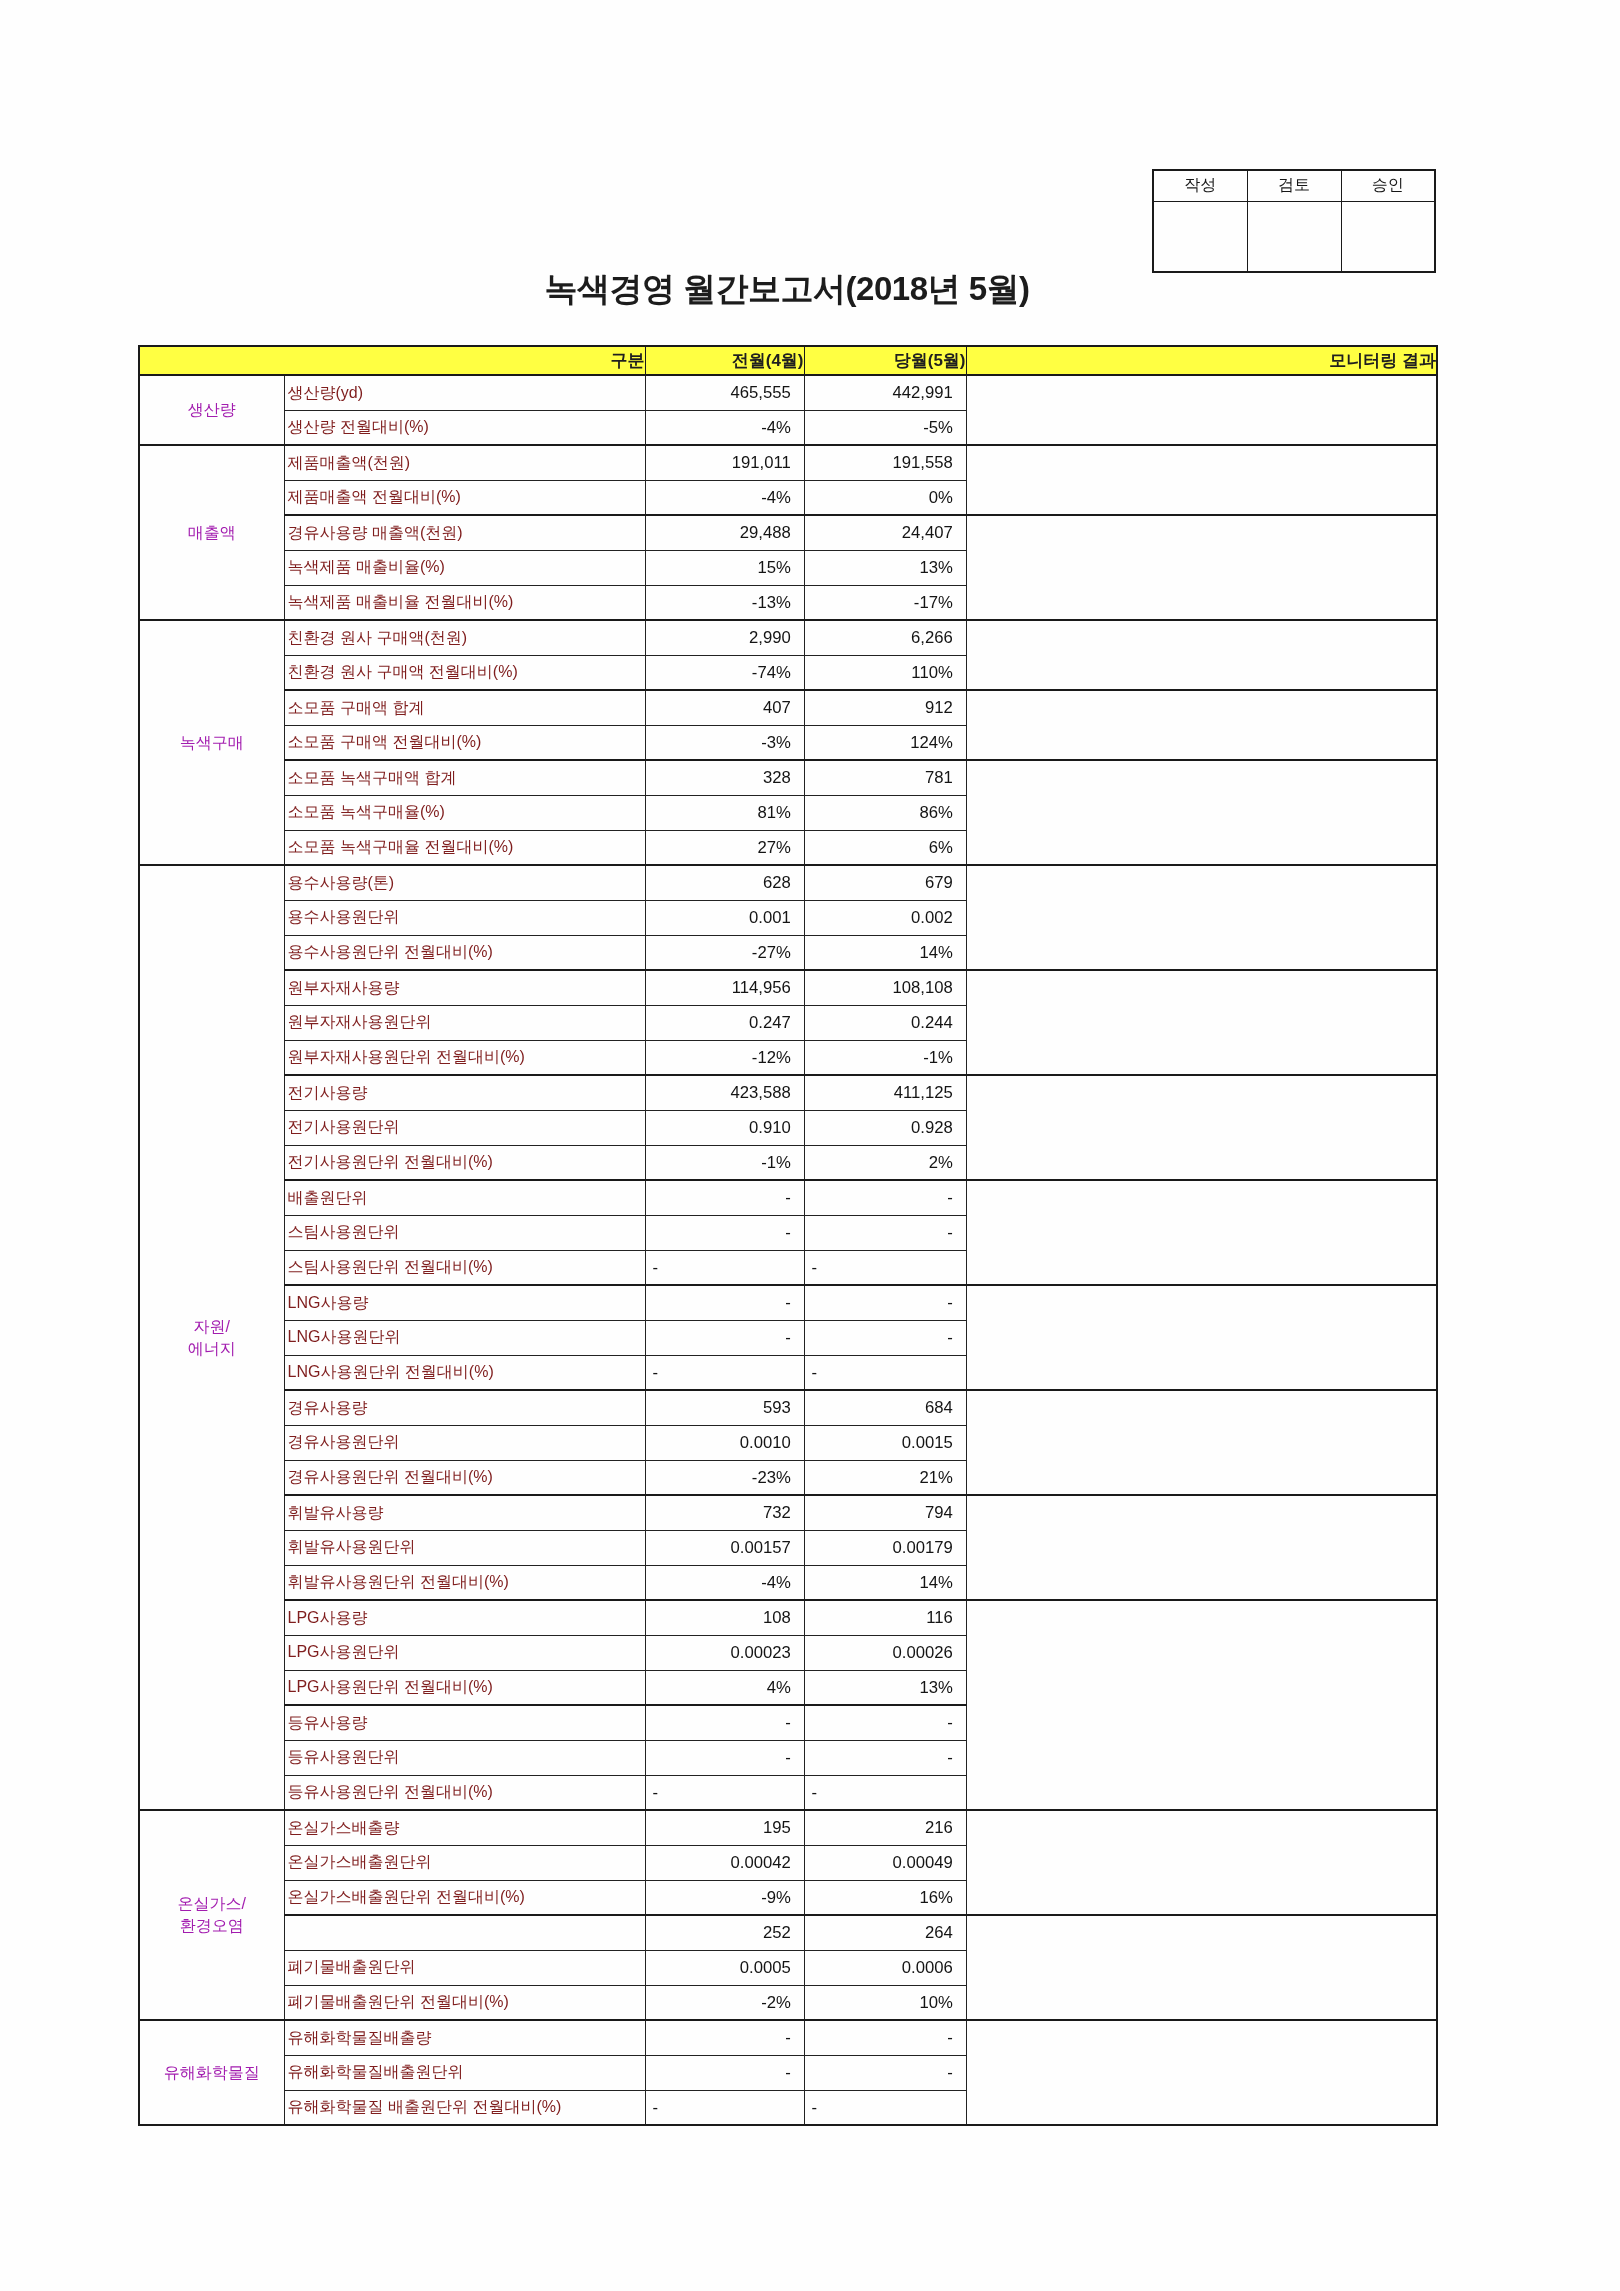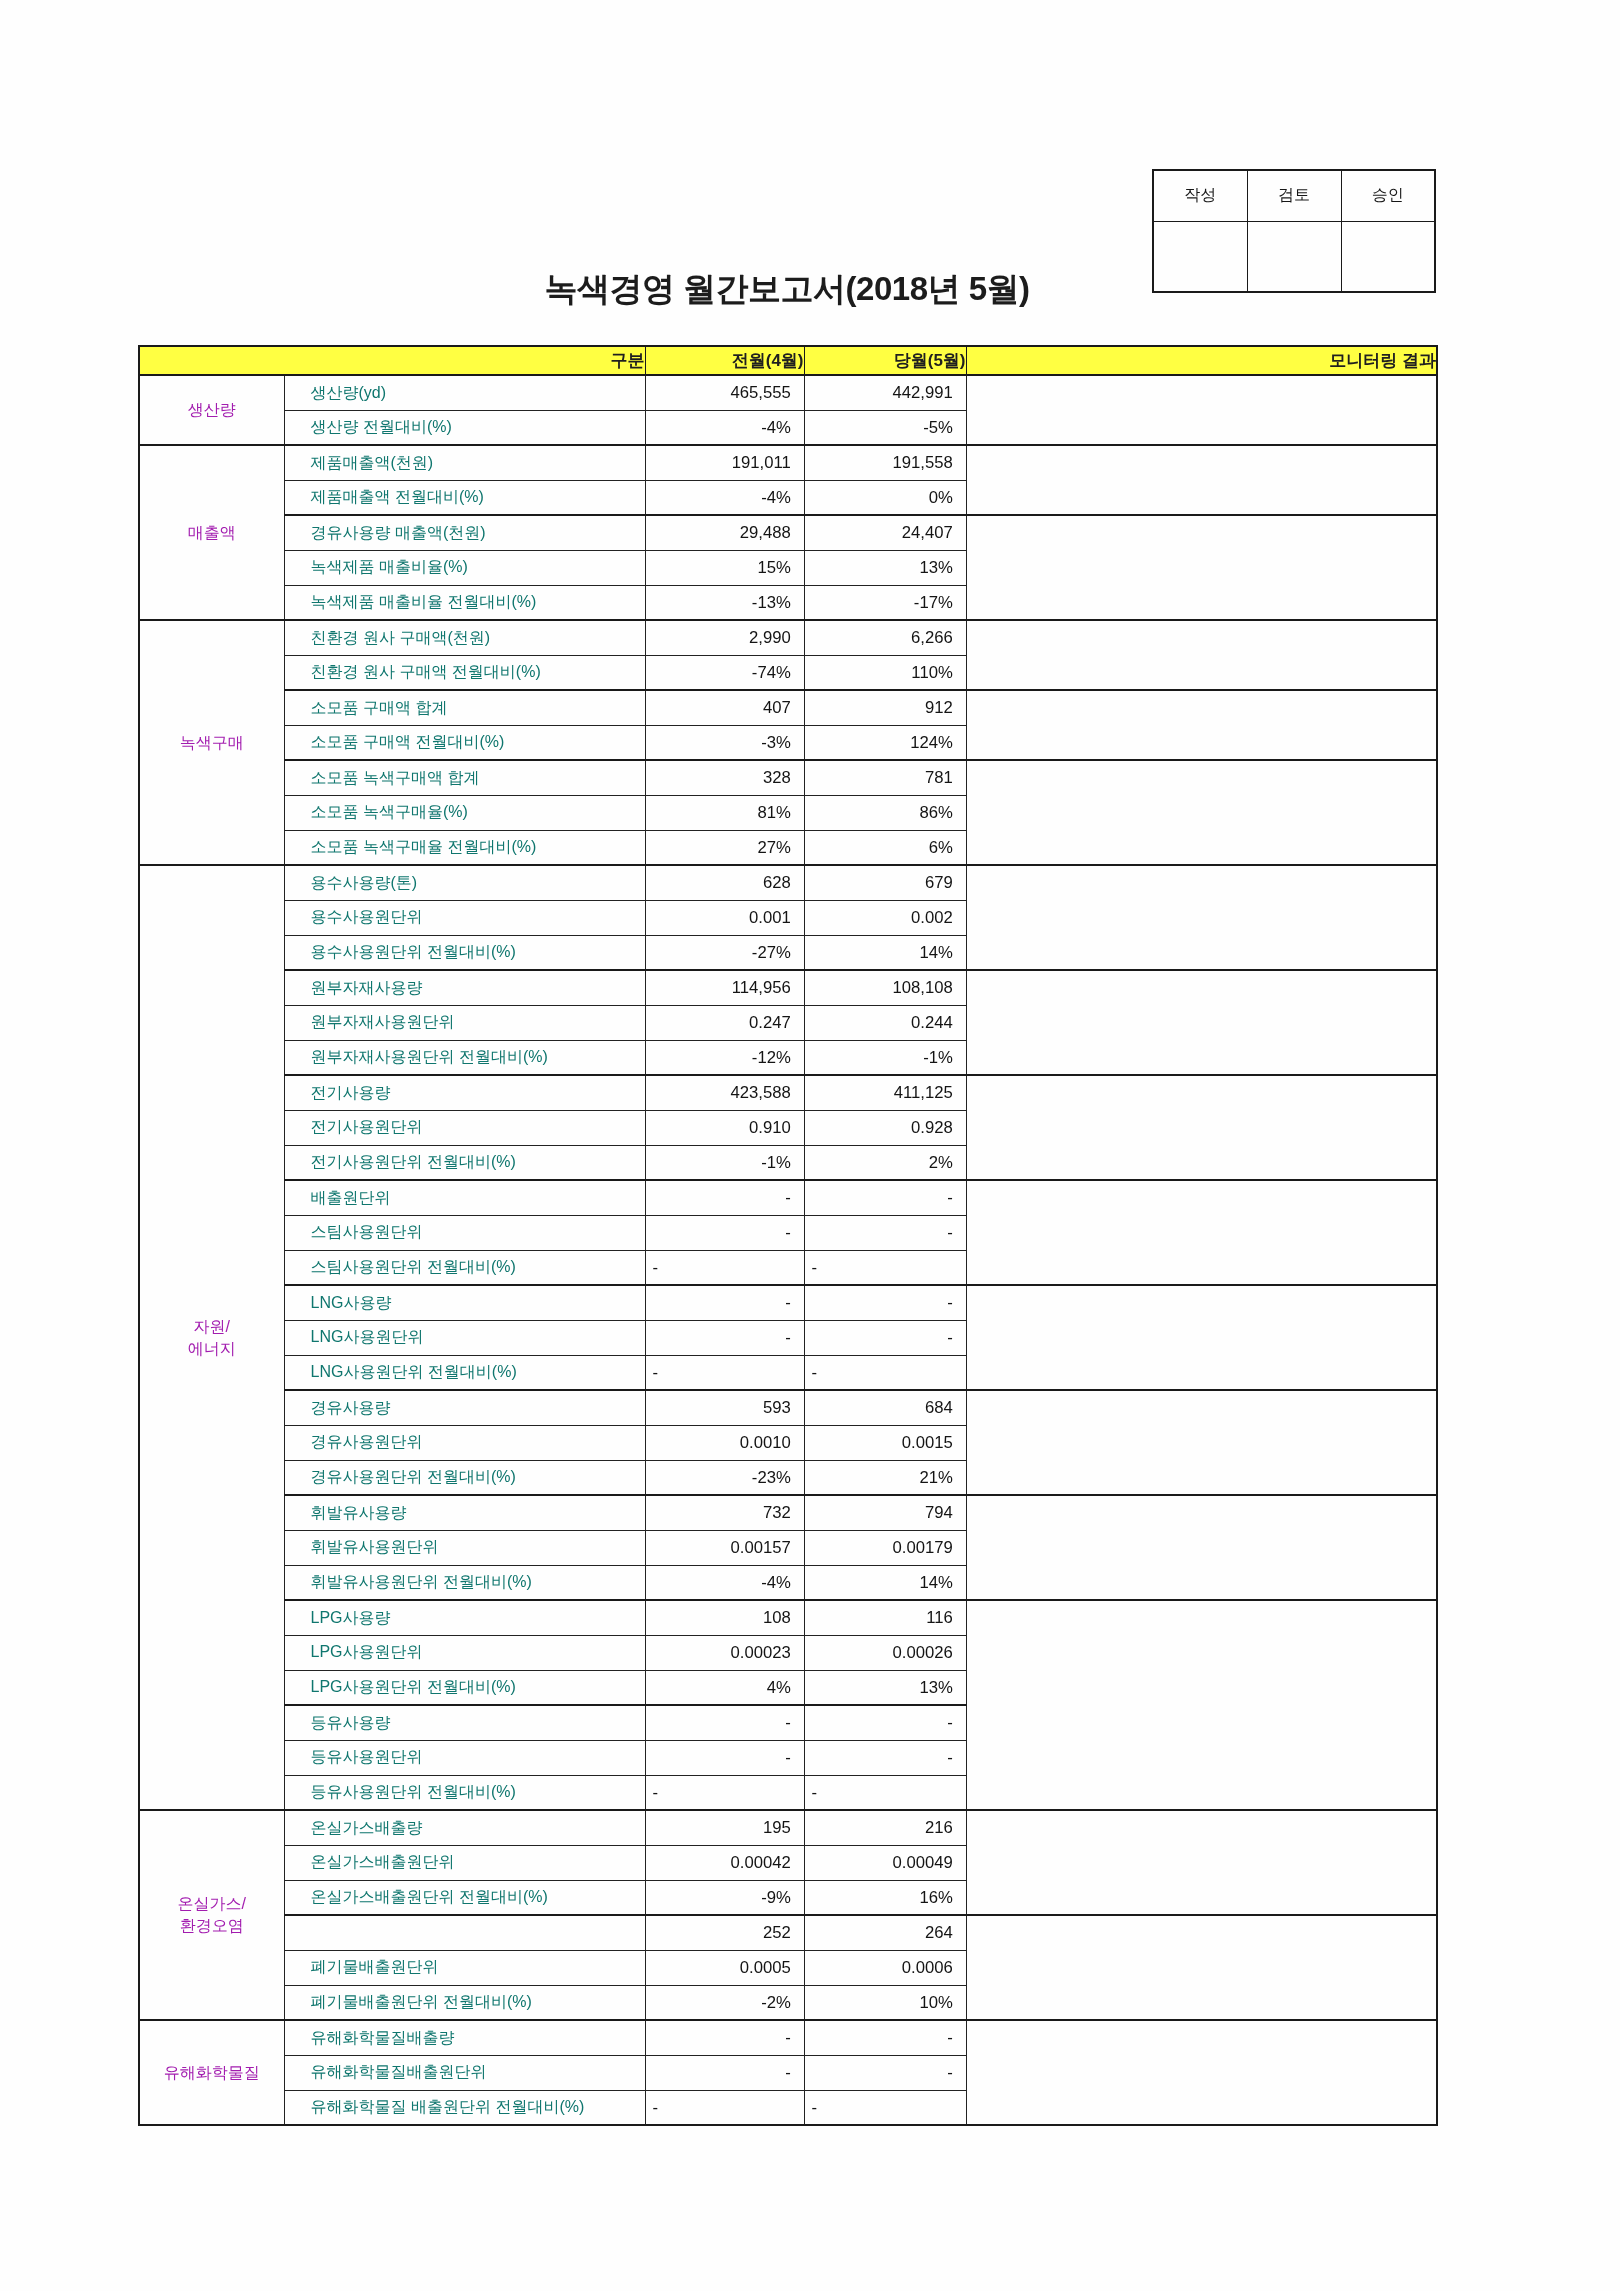--- a/index.html
+++ b/index.html
@@ -14,21 +14,21 @@
 
   
   .approval {
     position:absolute; left:1152px; top:169px;
     border-collapse:collapse; table-layout:fixed; width:284px;
   }
   .approval th, .approval td { border:1.7px solid #1a1a1a; }
   .approval { border:2px solid #1a1a1a; }
   .approval th {
     height:25.5px; font-size:16px; font-weight:400;
-    text-align:center; vertical-align:middle; padding:12px;
+    text-align:center; vertical-align:middle; padding:2px;
   }
   .approval td.sign { height:67px; }
 
   
   .title {
     position:absolute; left:138px; top:267px; width:1298px;
     text-align:center; font-size:33px; font-weight:700;
     letter-spacing:-0.5px; color:#1c1c1c;
   }
 
@@ -44,21 +44,21 @@
     font-size:17px; font-weight:700; text-align:right;
     border:1.6px solid #1a1a1a; border-bottom:2.5px solid #1a1a1a;
     color:#1f1f1f;
   }
   .report tbody tr { height:35px; }
   .report td.g  {
     text-align:center; font-size:16px; line-height:1.4;
     white-space:pre-line; color:#a21caf;
   }
   .report td.lbl {
-    text-align:left; padding-left:26px; font-size:16px; color:#0f766e;
+    text-align:left; padding-left:3px; font-size:16px; color:#7f1d1d;
   }
   .report td.val {
     text-align:right; padding-right:12.7px; font-size:16.7px; color:#141414;
   }
   .report td.val.dl { text-align:left; padding-left:6.9px; padding-right:0; }
   .report td.mon { background:#fefefe; }
   
   .report td.ct { border-top-width:2.2px; border-top-color:#1a1a1a; }
   
   .report td.gt { border-top-width:2.9px; border-top-color:#1a1a1a; }

